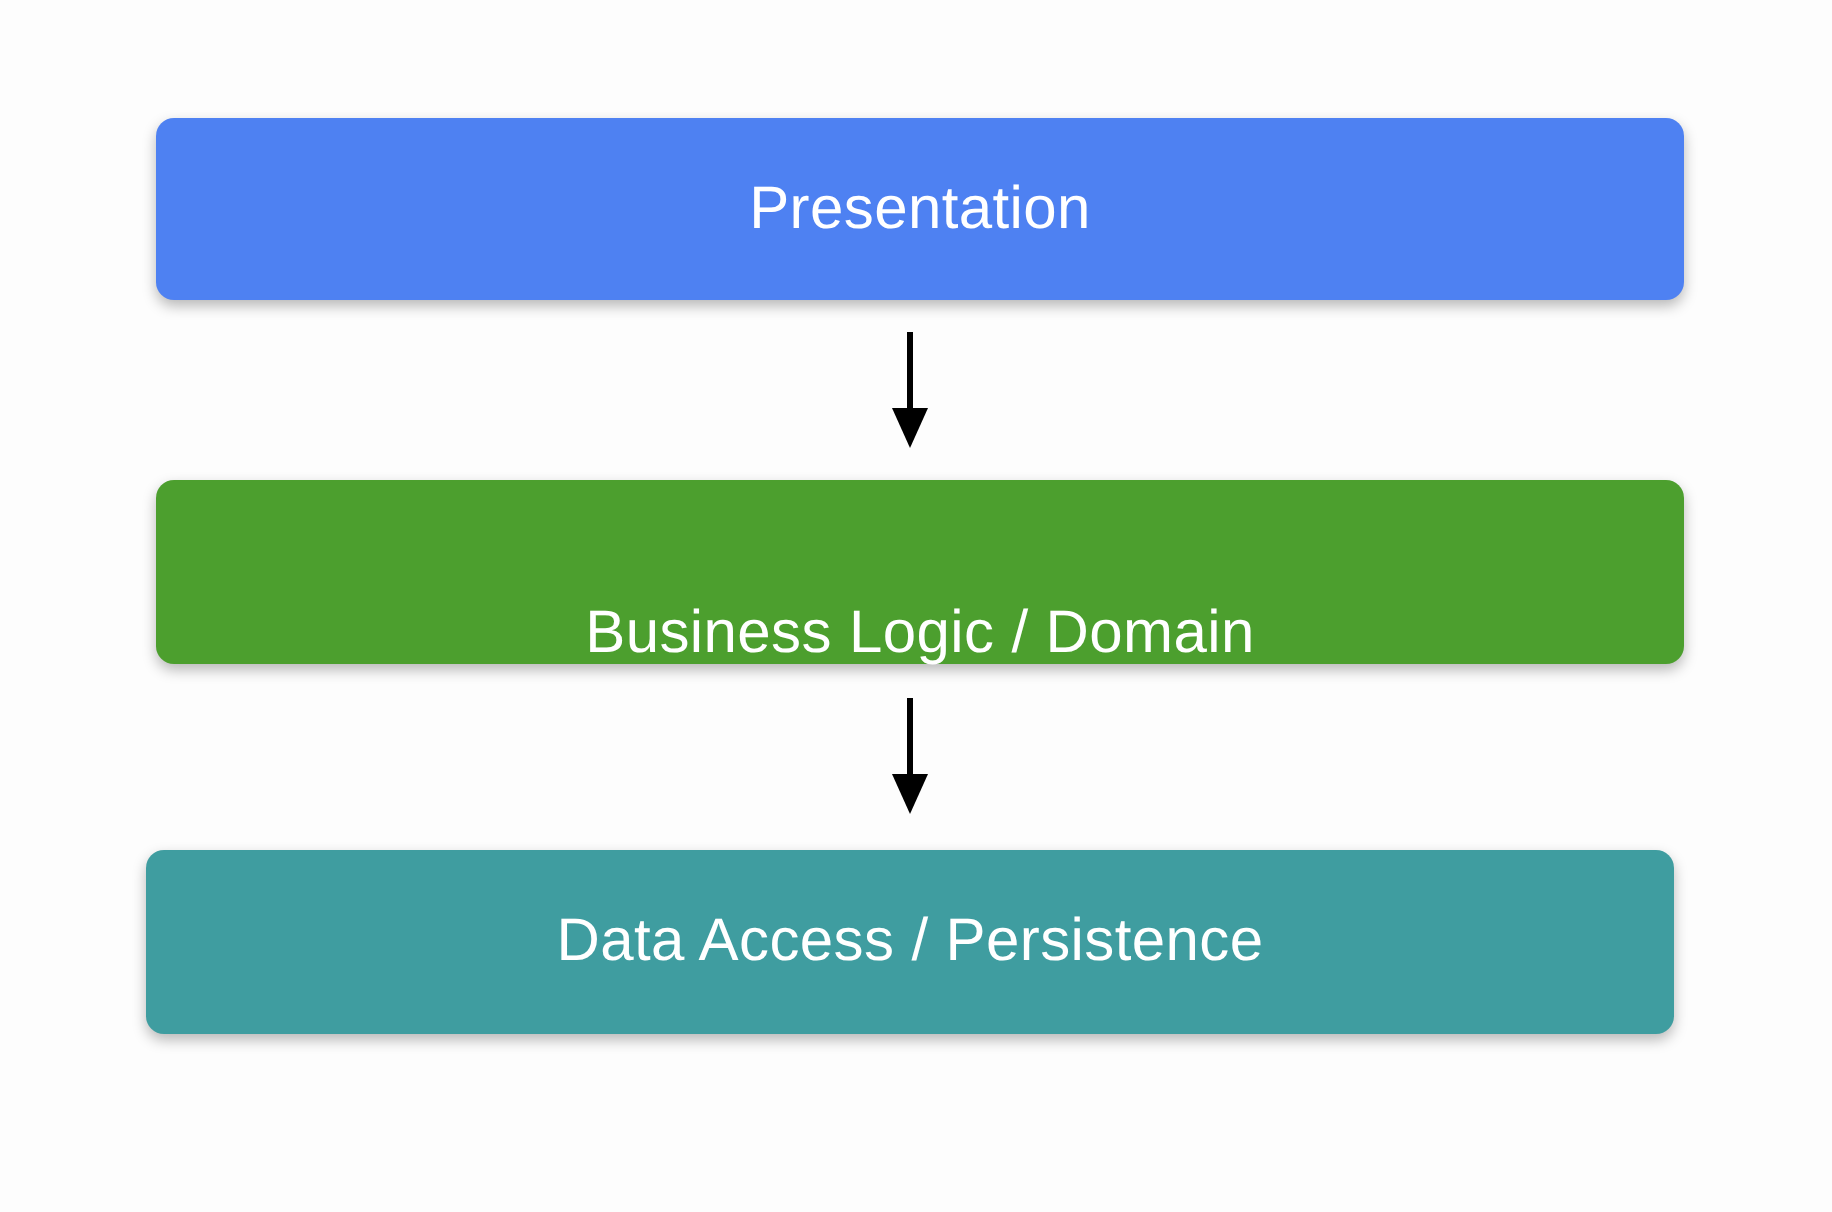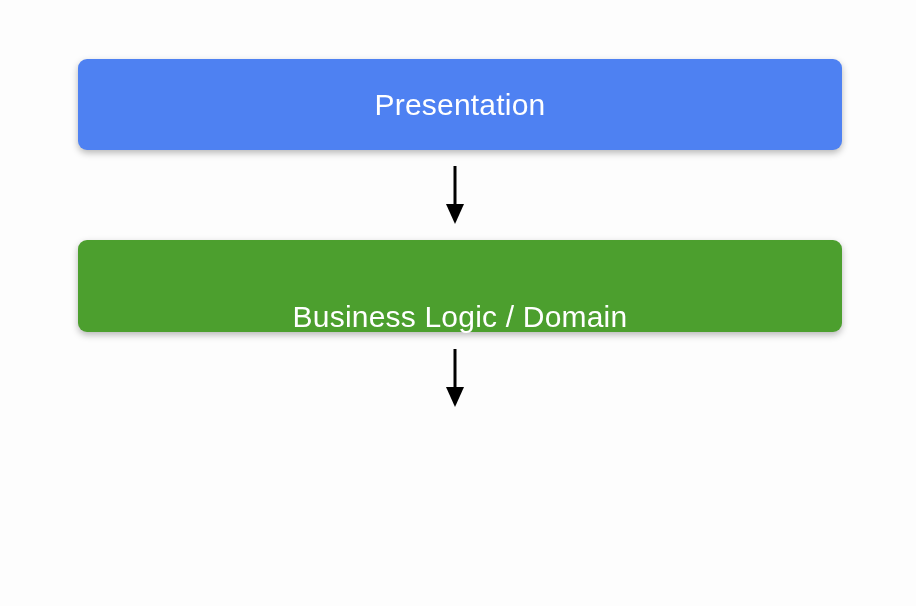--- a/index.html
+++ b/index.html
@@ -96,14 +96,17 @@
 
   <div class="layer-box" id="box-business-logic">
     <span class="layer-label">Business Logic / Domain</span>
   </div>
 
   <svg class="flow-arrow" id="arrow-business-to-data" viewBox="0 0 30 70">
     <line x1="15" y1="6" x2="15" y2="50" stroke="#000000" stroke-width="3"></line>
     <polygon points="15,64 6,44 24,44" fill="#000000"></polygon>
   </svg>
 
+  <div class="layer-box" id="box-data-access">
+    <span class="layer-label">Data Access / Persistence</span>
+  </div>
 
 </div>
 
 </body></html>

